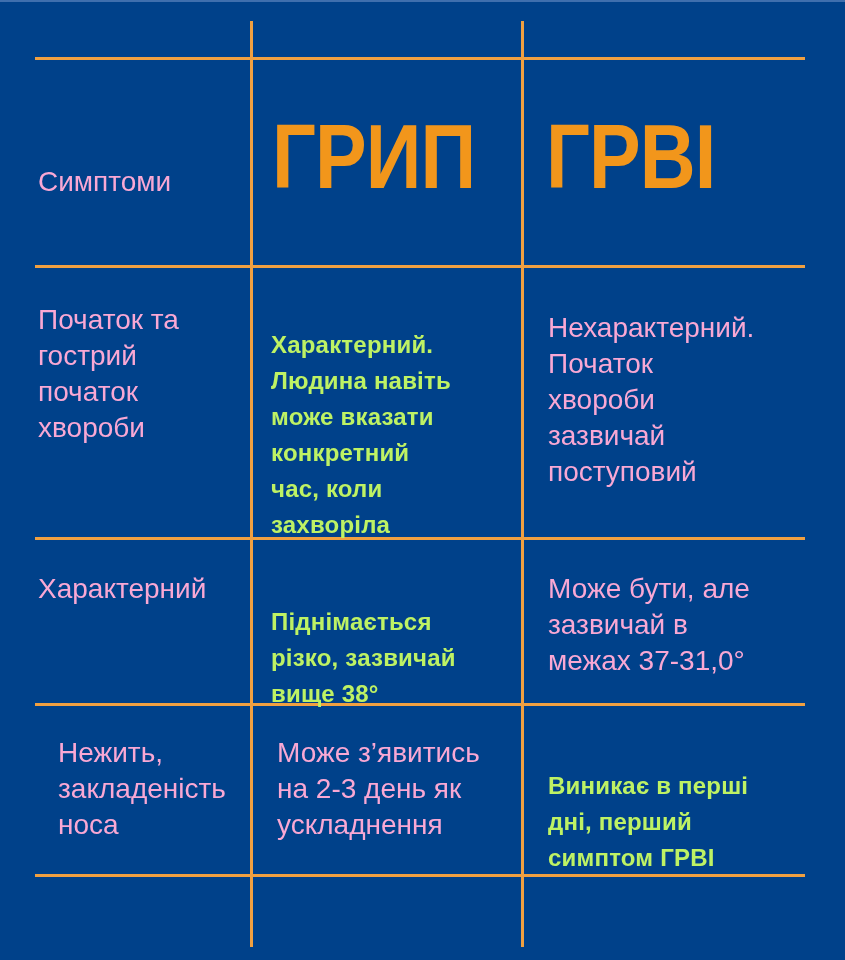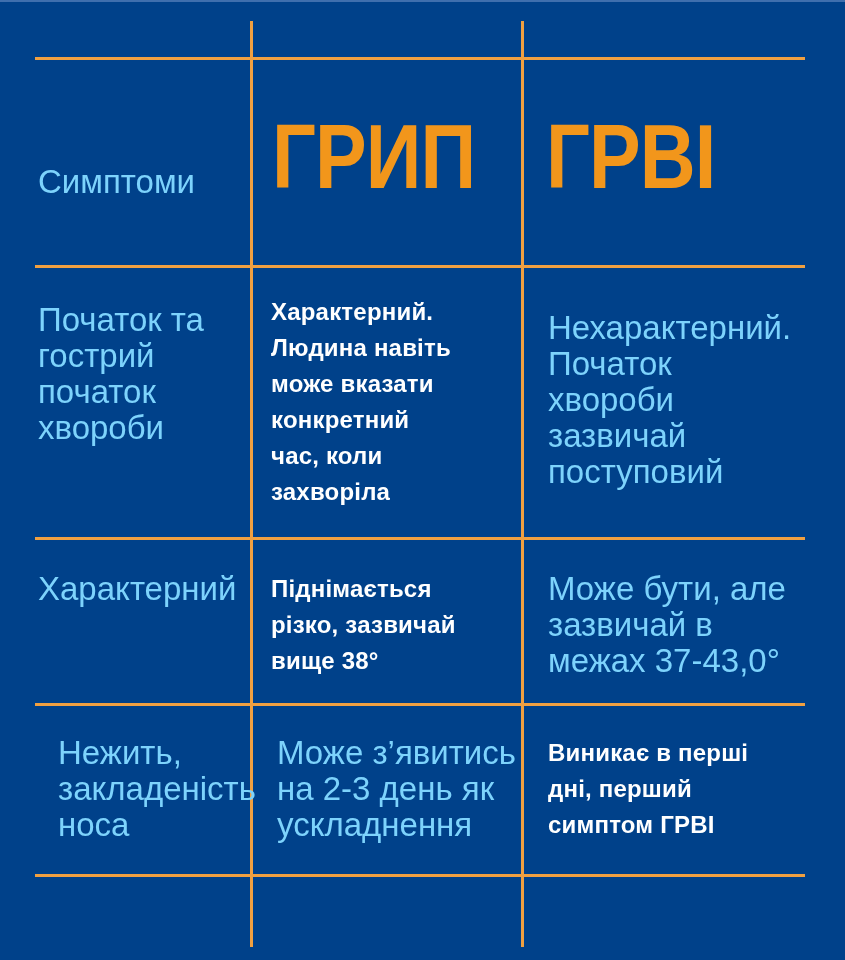--- a/index.html
+++ b/index.html
@@ -5,22 +5,22 @@
     html, body { margin:0; padding:0; }
     body {
       width:845px; height:960px; overflow:hidden;
       background:#00418a;
       position:relative;
       font-family:"Liberation Sans", "DejaVu Sans", sans-serif;
     }
     .topedge { position:absolute; left:0; top:0; width:845px; height:2px; background:#3f6fae; }
     .hline { position:absolute; left:35px; width:770px; height:3px; background:#f0a041; }
     .vline { position:absolute; top:21px; width:3px; height:926px; background:#f0a041; }
-    .cell { position:absolute; font-size:33px; line-height:36px; color:#7dd3fc; white-space:pre-line; }
-    .cell.hl { color:#ffffff; font-weight:bold; font-size:24px; letter-spacing:0.2px; }
+    .cell { position:absolute; font-size:28px; line-height:36px; color:#f9a8d4; white-space:pre-line; }
+    .cell.hl { color:#bef264; font-weight:bold; font-size:24px; letter-spacing:0.2px;margin-top:33px; }
     .big {
       position:absolute; color:#f2961b; font-weight:bold;
       font-size:90px; line-height:90px; top:112px;
       transform-origin:left top; transform:scaleX(0.86); letter-spacing:-1px;
     }
   </style>
 </head>
 <body>
 
 <div class="topedge"></div>
@@ -52,21 +52,21 @@
 хвороби
 зазвичай
 поступовий</div>
 
 <div class="cell" style="left:38px; top:571px;">Характерний</div>
 <div class="cell hl" style="left:271px; top:571px;">Піднімається
 різко, зазвичай
 вище 38°</div>
 <div class="cell" style="left:548px; top:571px;">Може бути, але
 зазвичай в
-межах 37-43,0°</div>
+межах 37-31,0°</div>
 
 <div class="cell" style="left:38px; top:735px;margin-left:20px;">Нежить,
 закладеність
 носа</div>
 <div class="cell" style="left:277px; top:735px;">Може з’явитись
 на 2-3 день як
 ускладнення</div>
 <div class="cell hl" style="left:548px; top:735px;">Виникає в перші
 дні, перший
 симптом ГРВІ</div>

